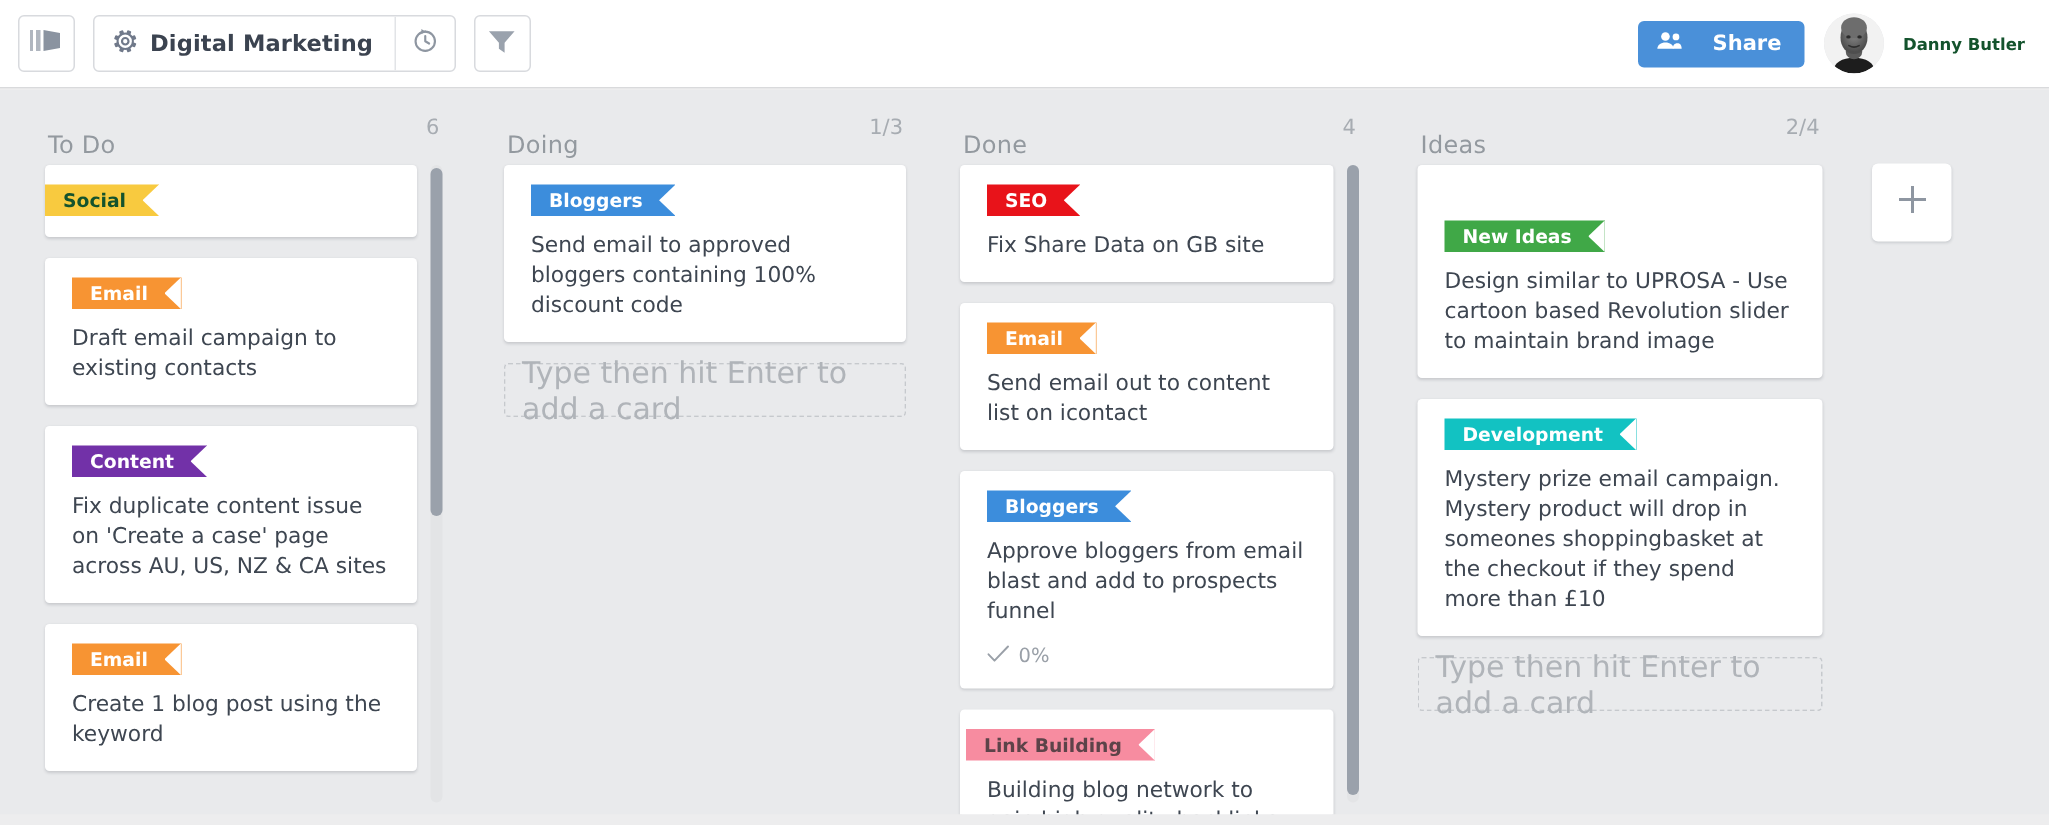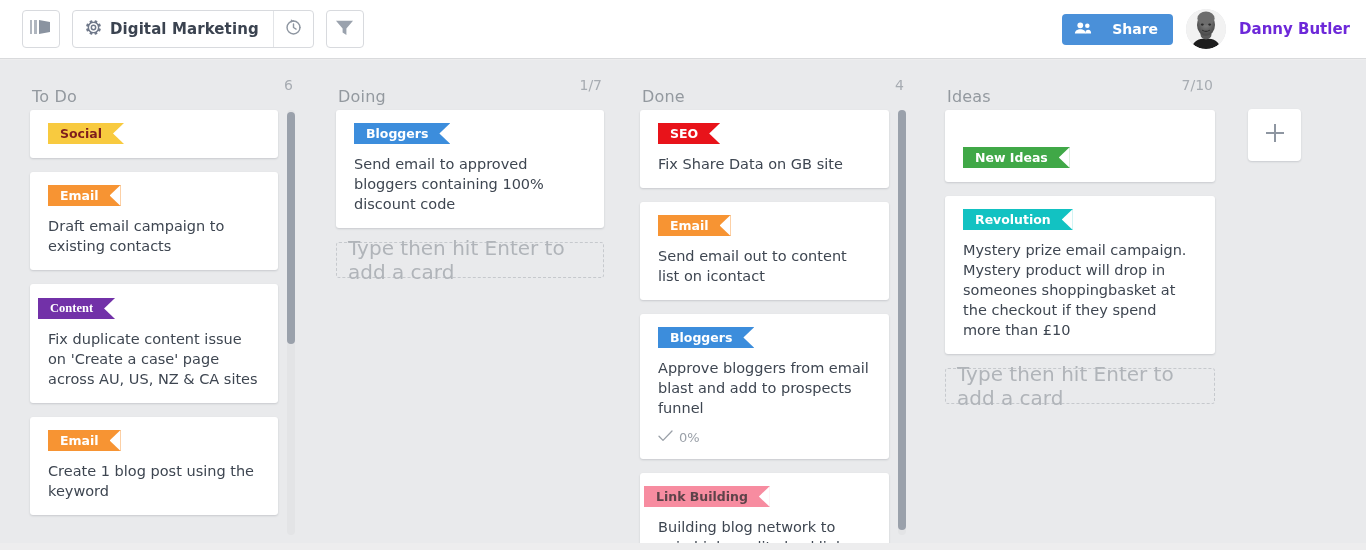--- a/index.html
+++ b/index.html
@@ -12,21 +12,21 @@
   }
 
   
   .header {
     position: absolute; top: 0; left: 0;
     width: 1366px; height: 59px;
     background: #ffffff;
     border-bottom: 1px solid #d9dadc;
     display: flex; align-items: center;
   }
-  .hdr-left { display: flex; align-items: center; padding-left: 22px; }
+  .hdr-left { display: flex; align-items: center; padding-left: 12px; }
   .icon-btn {
     width: 38px; height: 38px;
     border: 1px solid #d8dade;
     border-radius: 4px;
     background: #fff;
     display: flex; align-items: center; justify-content: center;
     cursor: pointer;
   }
   .board-group {
     display: flex; align-items: center;
@@ -67,21 +67,21 @@
     font-size: 14px; font-weight: bold;
     font-family: inherit;
     cursor: pointer;
   }
   .avatar {
     width: 40px; height: 40px; border-radius: 50%;
     overflow: hidden; background: #e6e7e9;
     display: block;
   }
   .user-name {
-    font-size: 15px; font-weight: bold; color: #6d28d9;
+    font-size: 11px; font-weight: bold; color: #14532d;
     white-space: nowrap;
   }
 
   
   .board {
     position: absolute; top: 60px; left: 0;
     width: 1366px; height: 483px;
     background: #e9eaec;
     overflow: hidden;
   }
@@ -280,44 +280,44 @@
 <div class="board">
   <div class="columns" id="columns">
       <div class="column" style="left: 30px; width: 265px;">
         <div class="col-head">
           <span class="col-title">To Do</span>
           <span class="col-count">6</span>
         </div>
         <div class="col-body" style="height: 433px;">
           <div style="width: 248px; position: relative;">
             <div class="card">
-              <div class="label-wrap"><span class="label" style="background: rgb(248, 202, 63); color: #7f1d1d; margin-left: 18px;">Social</span></div>
+              <div class="label-wrap"><span class="label" style="background: rgb(248, 202, 63); color: #14532d; ">Social</span></div>
             </div>
             <div class="card">
               <div class="label-wrap"><span class="label" style="background: rgb(247, 148, 51); color: rgb(255, 255, 255); margin-left: 18px;">Email</span></div>
               <div class="card-text">Draft email campaign to existing contacts</div>
             </div>
             <div class="card">
-              <div class="label-wrap"><span class="label" style="background: rgb(114, 49, 168); color: rgb(255, 255, 255); margin-left: 8px; font-family: Liberation Serif, serif;">Content</span></div>
+              <div class="label-wrap"><span class="label" style="background: rgb(114, 49, 168); color: rgb(255, 255, 255); margin-left: 18px;">Content</span></div>
               <div class="card-text">Fix duplicate content issue on 'Create a case' page across AU, US, NZ &amp; CA sites</div>
             </div>
             <div class="card">
               <div class="label-wrap"><span class="label" style="background: rgb(247, 148, 51); color: rgb(255, 255, 255); margin-left: 18px;">Email</span></div>
               <div class="card-text">Create 1 blog post using the keyword</div>
             </div>
           </div>
           <div class="col-scroll-track" style="height: 425px;">
             <div class="col-scroll-thumb" style="top: 2px; height: 232px;"></div>
           </div>
         </div>
       </div>
       <div class="column" style="left: 336px; width: 268px;">
         <div class="col-head">
           <span class="col-title">Doing</span>
-          <span class="col-count">1/7</span>
+          <span class="col-count">1/3</span>
         </div>
         <div class="col-body" style="height: 433px;">
           <div style="width: 100%; position: relative;">
             <div class="card">
               <div class="label-wrap"><span class="label" style="background: rgb(60, 141, 220); color: rgb(255, 255, 255); margin-left: 18px;">Bloggers</span></div>
               <div class="card-text">Send email to approved bloggers containing 100% discount code</div>
             </div>
             <div class="add-card">
               <span>Type then hit Enter to add a card</span>
             </div>
@@ -355,29 +355,30 @@
             </div>
           </div>
           <div class="col-scroll-track" style="height: 425px;">
             <div class="col-scroll-thumb" style="top: 0px; height: 420px;"></div>
           </div>
         </div>
       </div>
       <div class="column" style="left: 945px; width: 270px;">
         <div class="col-head">
           <span class="col-title">Ideas</span>
-          <span class="col-count">7/10</span>
+          <span class="col-count">2/4</span>
         </div>
         <div class="col-body" style="height: 433px;">
           <div style="width: 100%; position: relative;">
             <div class="card">
               <div class="label-wrap"><span class="label" style="background: rgb(64, 168, 71); color: rgb(255, 255, 255); margin-left: 18px; margin-top: 24px;">New Ideas</span></div>
-            </div>
-            <div class="card">
-              <div class="label-wrap"><span class="label" style="background: rgb(18, 194, 194); color: rgb(255, 255, 255); margin-left: 18px;">Revolution</span></div>
+              <div class="card-text">Design similar to UPROSA - Use cartoon based Revolution slider to maintain brand image</div>
+            </div>
+            <div class="card">
+              <div class="label-wrap"><span class="label" style="background: rgb(18, 194, 194); color: rgb(255, 255, 255); margin-left: 18px;">Development</span></div>
               <div class="card-text">Mystery prize email campaign. Mystery product will drop in someones shoppingbasket at the checkout if they spend more than £10</div>
             </div>
             <div class="add-card">
               <span>Type then hit Enter to add a card</span>
             </div>
           </div>
         </div>
       </div>
     </div>
   <div class="add-col-btn" id="addColBtn" style="left: 1248px; top: 49px;">

